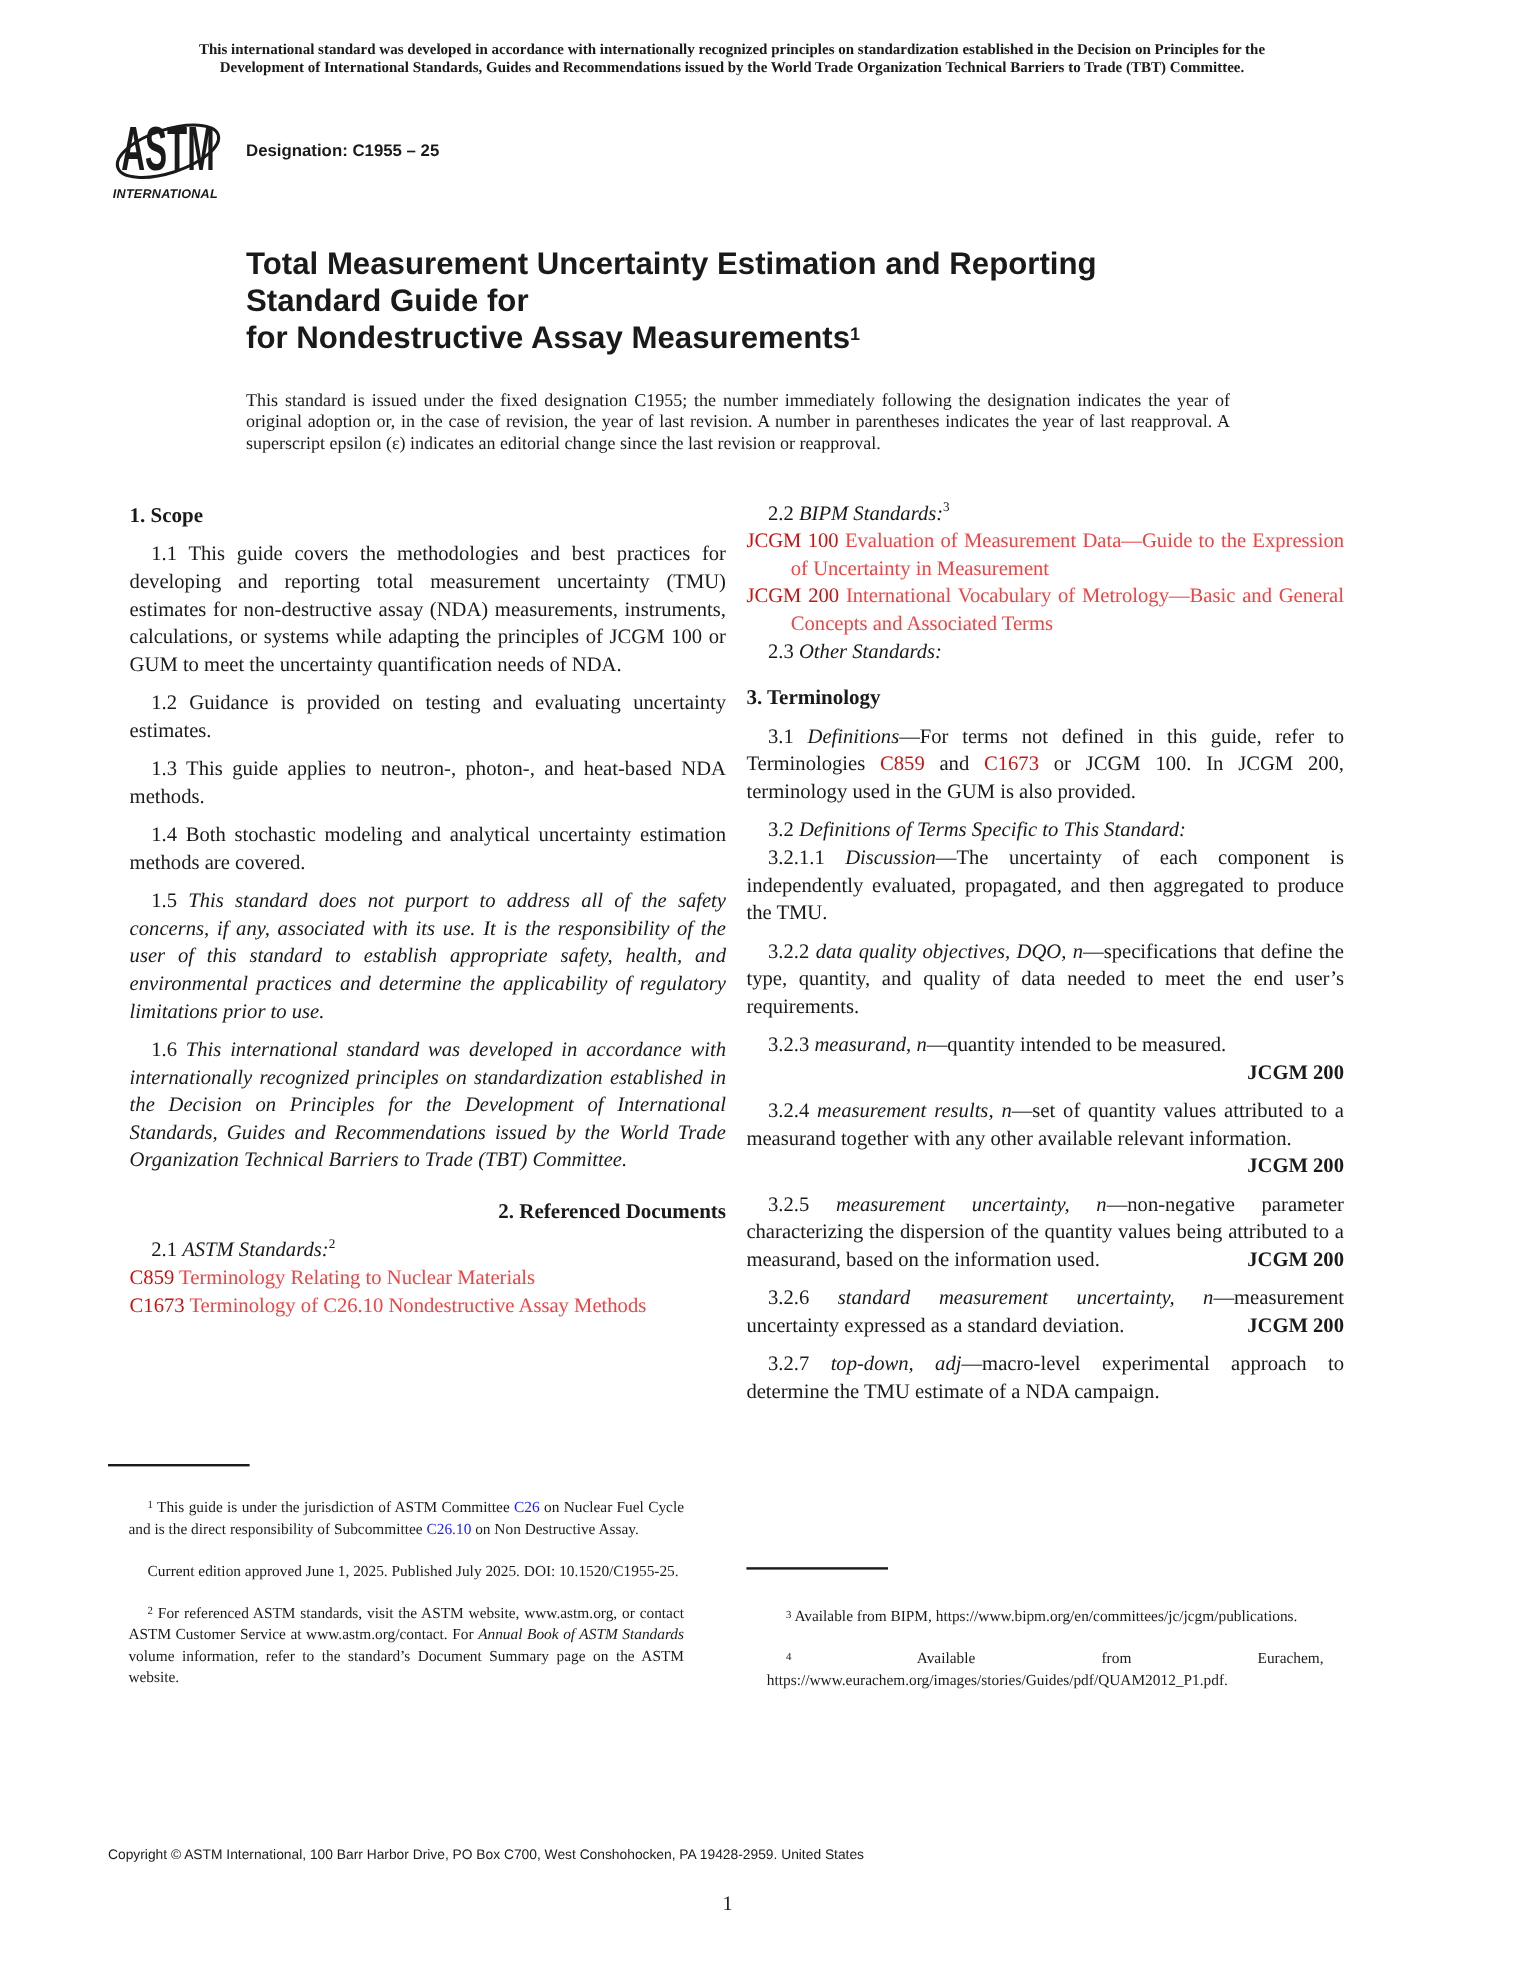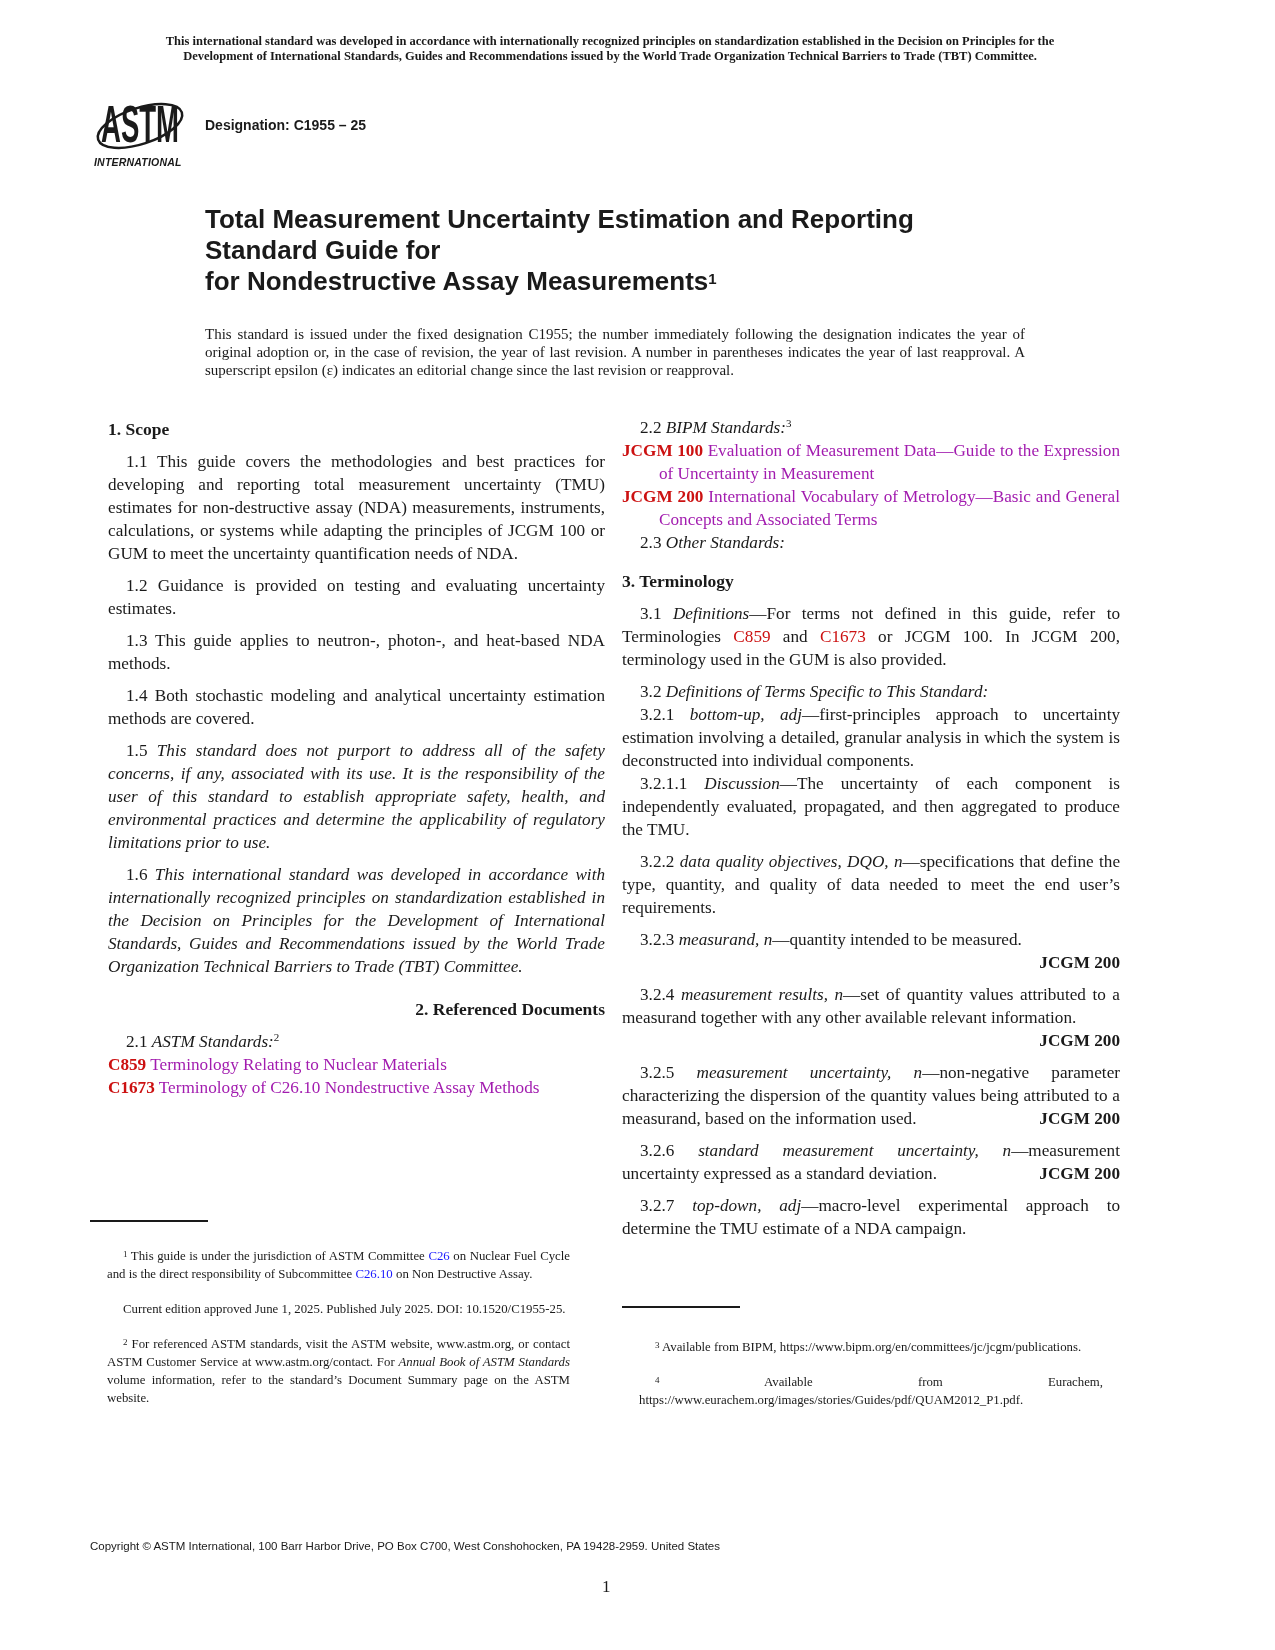--- a/index.html
+++ b/index.html
@@ -23,22 +23,22 @@
 
   .col { position: absolute; font-family: "Liberation Serif", serif; font-size: 17.2px; line-height: 23px; }
   .col-left { left: 108px; top: 418px; width: 497px; }
   .col-right { left: 622px; top: 416px; width: 498px; }
 
   .h { font-weight: bold; font-size: 17.5px; margin: 0 0 9px 0; }
   .p { text-align: justify; text-indent: 18px; margin: 0 0 9px 0; }
   .p.nogap { margin-bottom: 0; }
   .it { font-style: italic; }
   .ref { margin: 0; padding-left: 37px; text-indent: -37px; text-align: justify; }
-  .ref .code { color: #cc1111; font-weight: bold; }
-  .ref .ttl { color: #a21caf; margin-top: 40px; }
+  .ref .code { color: #cc1111; }
+  .ref .ttl { color: #ef4444; margin-top: 40px; }
   .red { color: #cc1111; }
   .blue { color: #1a1aff; }
   .sub-h { text-indent: 18px; margin: 0; }
   .src { float: right; font-weight: bold; }
   .clear:after { content: ""; display: block; clear: both; }
   sup.fn { font-size: 11px; vertical-align: top; position: relative; top: -4px; }
 
   .fn-rule { position: absolute; height: 2px; background: #1a1a1a; width: 118px; }
   .footnotes { position: absolute; font-family: "Liberation Serif", serif; font-size: 12.8px; line-height: 18px; }
   .footnotes .fnp { text-indent: 16px; text-align: justify; margin: 17px; }
@@ -97,21 +97,20 @@
 <div class="col col-right">
   <p class="sub-h"><span>2.2 </span><span class="it">BIPM Standards:</span><sup class="fn">3</sup></p>
   <p class="ref"><span class="code">JCGM 100</span> <span class="ttl">Evaluation of Measurement Data—Guide to the Expression of Uncertainty in Measurement</span></p>
   <p class="ref"><span class="code">JCGM 200</span> <span class="ttl">International Vocabulary of Metrology—Basic and General Concepts and Associated Terms</span></p>
   <p class="sub-h"><span>2.3 </span><span class="it">Other Standards:</span></p>
 
   <div class="h" style="margin-top:16px;">3.  Terminology</div>
   <p class="p"><span>3.1 </span><span class="it">Definitions</span><span>—For terms not defined in this guide, refer to Terminologies </span><span class="red">C859</span><span> and </span><span class="red">C1673</span><span> or JCGM 100. In JCGM 200, terminology used in the GUM is also provided.</span></p>
   <p class="sub-h"><span>3.2 </span><span class="it">Definitions of Terms Specific to This Standard:</span></p>
 
-  <p class="p nogap"><span>3.2.1 </span><span class="it">bottom-up, adj</span><span>—first-principles approach to uncertainty estimation involving a detailed, granular analysis in which the system is deconstructed into individual components.</span></p>
   <p class="p"><span>3.2.1.1 </span><span class="it">Discussion</span><span>—The uncertainty of each component is independently evaluated, propagated, and then aggregated to produce the TMU.</span></p>
   <p class="p"><span>3.2.2 </span><span class="it">data quality objectives, DQO, n</span><span>—specifications that define the type, quantity, and quality of data needed to meet the end user’s requirements.</span></p>
   <p class="p clear"><span>3.2.3 </span><span class="it">measurand, n</span><span>—quantity intended to be measured.</span> <span class="src">JCGM 200</span></p>
   <p class="p clear"><span>3.2.4 </span><span class="it">measurement results, n</span><span>—set of quantity values attributed to a measurand together with any other available relevant information.</span> <span class="src">JCGM 200</span></p>
   <p class="p clear"><span>3.2.5 </span><span class="it">measurement uncertainty, n</span><span>—non-negative parameter characterizing the dispersion of the quantity values being attributed to a measurand, based on the information used.</span> <span class="src">JCGM 200</span></p>
   <p class="p clear"><span>3.2.6 </span><span class="it">standard measurement uncertainty, n</span><span>—measurement uncertainty expressed as a standard deviation.</span> <span class="src">JCGM 200</span></p>
   <p class="p"><span>3.2.7 </span><span class="it">top-down, adj</span><span>—macro-level experimental approach to determine the TMU estimate of a NDA campaign.</span></p>
 </div>
 
 <div class="fn-rule" style="top:1306px; left:622px;"></div>

